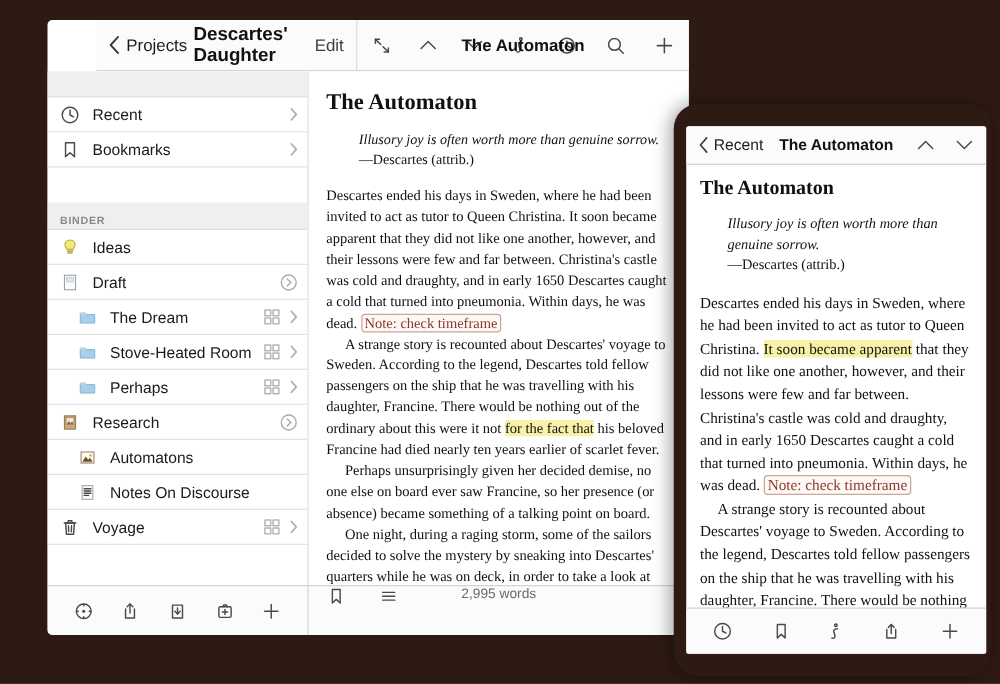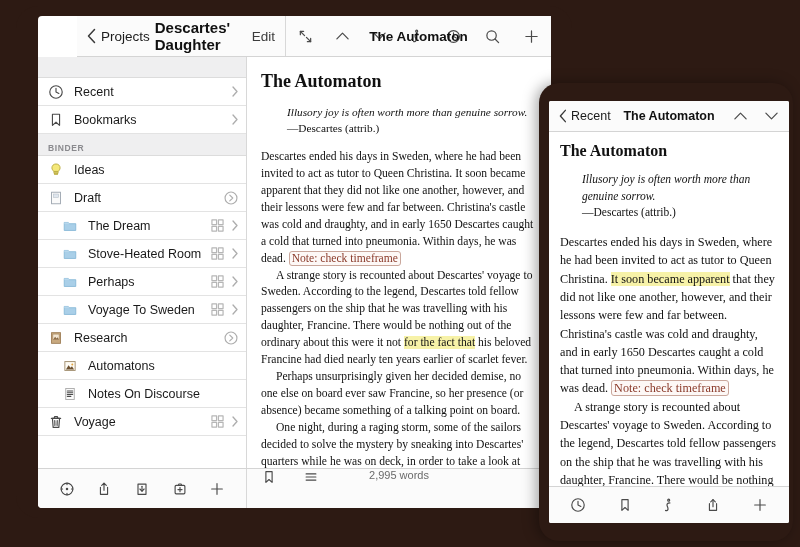--- a/index.html
+++ b/index.html
@@ -48,21 +48,21 @@
     border-bottom:1px solid #e3e3e3;box-sizing:border-box;background:#fff;}
   .sb-row.indent .sb-ico{margin-left:14px;}
   .sb-ico{width:19px;height:19px;flex:none;margin-right:9px;display:flex;
     align-items:center;justify-content:center;}
   .sb-label{font-size:12.5px;color:#1a1a1a;white-space:nowrap;overflow:hidden;}
   .sb-right{margin-left:auto;display:flex;align-items:center;gap:8px;}
   .chev-s{width:6px;height:11px;opacity:.45;}
   .chev-circ{width:14px;height:14px;opacity:.45;}
   .grid-badge{width:13px;height:13px;opacity:.4;}
   .sb-header{height:22px;display:flex;align-items:flex-end;padding:0 10px 2px;
-    background:#efeff0;border-bottom:1px solid #dcdcdc;box-sizing:border-box;}
+    background:#efeff0;border-bottom:1px solid #dcdcdc;box-sizing:border-box;margin-top:28px;}
   .sb-header span{font-size:8.5px;letter-spacing:.6px;color:#8a8a8e;font-weight:600;}
 
   
   .editor{flex:1;background:#fff;padding:14px 16px 0 14px;box-sizing:border-box;
     overflow:hidden;position:relative;}
   .ed-title{font-family:"Liberation Serif", serif;font-size:18px;font-weight:bold;
     color:#111;margin:0 0 12px 0;}
   .ed-epi{font-family:"Liberation Serif", serif;font-size:11.3px;color:#111;
     margin:0 0 13px 26px;line-height:1.42;}
   .ed-epi i{font-style:italic;}
@@ -323,116 +323,92 @@
               </svg>
             </span>
             <span class="chev-s">
               <svg viewBox="0 0 6 11" width="6" height="11">
                   <polyline class="ic-thin" points="1,1 5,5.5 1,10"></polyline>
                 </svg>
             </span>
           </span>
         </div>
 
+
+        <div class="sb-row">
+          <span class="sb-ico">
+            <svg viewBox="0 0 18 18" width="16" height="16">
+              <rect x="4" y="3" width="10" height="12" fill="#c8a97f" stroke="#9d7d55" stroke-width="1"></rect>
+              <rect x="5.5" y="4.6" width="7" height="6.2" fill="#f2e6d2" stroke="#9d7d55" stroke-width=".6"></rect>
+              <path d="M5.8 10.6 L8 7.6 L9.6 9.6 L11 8.2 L12.2 10.6 Z" fill="#8c6b46"></path>
+            </svg>
+          </span>
+          <span class="sb-label">Research</span>
+          <span class="sb-right">
+            <span class="chev-circ">
+              <svg viewBox="0 0 16 16" width="14" height="14">
+                <circle class="ic-thin" cx="8" cy="8" r="6.8"></circle>
+                <polyline class="ic-thin" points="6.6,4.8 10,8 6.6,11.2"></polyline>
+              </svg>
+            </span>
+          </span>
+        </div>
+
         <div class="sb-row indent">
           <span class="sb-ico">
             <svg viewBox="0 0 18 18" width="16" height="16">
-              <path d="M2.5 5 L7 5 L8.2 6.4 L15.5 6.4 L15.5 14 L2.5 14 Z" fill="#a9cfe8" stroke="#7fb4d4" stroke-width=".9"></path>
-              <path d="M2.5 5 L7 5 L8.2 6.4 L2.5 6.4 Z" fill="#bcdaee" stroke="none"></path>
-            </svg>
-          </span>
-          <span class="sb-label">Voyage To Sweden</span>
+              <rect x="3.2" y="4" width="11.6" height="10" fill="#f6f1e6" stroke="#a08d6e" stroke-width="1"></rect>
+              <rect x="4.4" y="5.2" width="9.2" height="7.6" fill="#fdfbf5"></rect>
+              <path d="M4.4 12.8 L7.4 8.2 L9.6 11 L11.2 9.2 L13.6 12.8 Z" fill="#6b4f2e"></path>
+              <circle cx="11.6" cy="7.2" r="1.1" fill="#e0a23c"></circle>
+            </svg>
+          </span>
+          <span class="sb-label">Automatons</span>
+        </div>
+
+        <div class="sb-row indent">
+          <span class="sb-ico">
+            <svg viewBox="0 0 18 18" width="16" height="16">
+              <rect x="4.2" y="2.8" width="9.6" height="12.4" fill="#fbfbfb" stroke="#a8a8a8" stroke-width="1"></rect>
+              <line class="ic-thin" x1="6" y1="5.6" x2="12" y2="5.6" stroke-width=".8"></line>
+              <line class="ic-thin" x1="6" y1="7.6" x2="12" y2="7.6" stroke-width=".8"></line>
+              <line class="ic-thin" x1="6" y1="9.6" x2="12" y2="9.6" stroke-width=".8"></line>
+              <line class="ic-thin" x1="6" y1="11.6" x2="10" y2="11.6" stroke-width=".8"></line>
+            </svg>
+          </span>
+          <span class="sb-label">Notes On Discourse</span>
+        </div>
+
+        <div class="sb-row">
+          <span class="sb-ico">
+            <svg viewBox="0 0 18 18" width="16" height="16">
+              <path class="ic-thin" d="M5 5 L13 5 L12.2 15 L5.8 15 Z" stroke="#9a9a9a"></path>
+              <line class="ic-thin" x1="3.8" y1="5" x2="14.2" y2="5" stroke="#9a9a9a"></line>
+              <path class="ic-thin" d="M7 5 L7.4 3 L10.6 3 L11 5" stroke="#9a9a9a"></path>
+              <line class="ic-thin" x1="7.6" y1="7.4" x2="7.8" y2="12.8" stroke="#b5b5b5" stroke-width=".8"></line>
+              <line class="ic-thin" x1="10.4" y1="7.4" x2="10.2" y2="12.8" stroke="#b5b5b5" stroke-width=".8"></line>
+            </svg>
+          </span>
+          <span class="sb-label">Voyage</span>
           <span class="sb-right">
             <span class="grid-badge">
               <svg viewBox="0 0 14 14" width="13" height="13">
                 <rect class="ic-thin" x="1" y="1" width="5" height="5"></rect>
                   <rect class="ic-thin" x="8" y="1" width="5" height="5"></rect>
                 <rect class="ic-thin" x="1" y="8" width="5" height="5"></rect>
                   <rect class="ic-thin" x="8" y="8" width="5" height="5"></rect>
               </svg>
             </span>
             <span class="chev-s">
               <svg viewBox="0 0 6 11" width="6" height="11">
                   <polyline class="ic-thin" points="1,1 5,5.5 1,10"></polyline>
                 </svg>
             </span>
           </span>
         </div>
-
-        <div class="sb-row">
-          <span class="sb-ico">
-            <svg viewBox="0 0 18 18" width="16" height="16">
-              <rect x="4" y="3" width="10" height="12" fill="#c8a97f" stroke="#9d7d55" stroke-width="1"></rect>
-              <rect x="5.5" y="4.6" width="7" height="6.2" fill="#f2e6d2" stroke="#9d7d55" stroke-width=".6"></rect>
-              <path d="M5.8 10.6 L8 7.6 L9.6 9.6 L11 8.2 L12.2 10.6 Z" fill="#8c6b46"></path>
-            </svg>
-          </span>
-          <span class="sb-label">Research</span>
-          <span class="sb-right">
-            <span class="chev-circ">
-              <svg viewBox="0 0 16 16" width="14" height="14">
-                <circle class="ic-thin" cx="8" cy="8" r="6.8"></circle>
-                <polyline class="ic-thin" points="6.6,4.8 10,8 6.6,11.2"></polyline>
-              </svg>
-            </span>
-          </span>
-        </div>
-
-        <div class="sb-row indent">
-          <span class="sb-ico">
-            <svg viewBox="0 0 18 18" width="16" height="16">
-              <rect x="3.2" y="4" width="11.6" height="10" fill="#f6f1e6" stroke="#a08d6e" stroke-width="1"></rect>
-              <rect x="4.4" y="5.2" width="9.2" height="7.6" fill="#fdfbf5"></rect>
-              <path d="M4.4 12.8 L7.4 8.2 L9.6 11 L11.2 9.2 L13.6 12.8 Z" fill="#6b4f2e"></path>
-              <circle cx="11.6" cy="7.2" r="1.1" fill="#e0a23c"></circle>
-            </svg>
-          </span>
-          <span class="sb-label">Automatons</span>
-        </div>
-
-        <div class="sb-row indent">
-          <span class="sb-ico">
-            <svg viewBox="0 0 18 18" width="16" height="16">
-              <rect x="4.2" y="2.8" width="9.6" height="12.4" fill="#fbfbfb" stroke="#a8a8a8" stroke-width="1"></rect>
-              <line class="ic-thin" x1="6" y1="5.6" x2="12" y2="5.6" stroke-width=".8"></line>
-              <line class="ic-thin" x1="6" y1="7.6" x2="12" y2="7.6" stroke-width=".8"></line>
-              <line class="ic-thin" x1="6" y1="9.6" x2="12" y2="9.6" stroke-width=".8"></line>
-              <line class="ic-thin" x1="6" y1="11.6" x2="10" y2="11.6" stroke-width=".8"></line>
-            </svg>
-          </span>
-          <span class="sb-label">Notes On Discourse</span>
-        </div>
-
-        <div class="sb-row">
-          <span class="sb-ico">
-            <svg viewBox="0 0 18 18" width="16" height="16">
-              <path class="ic-thin" d="M5 5 L13 5 L12.2 15 L5.8 15 Z" stroke="#9a9a9a"></path>
-              <line class="ic-thin" x1="3.8" y1="5" x2="14.2" y2="5" stroke="#9a9a9a"></line>
-              <path class="ic-thin" d="M7 5 L7.4 3 L10.6 3 L11 5" stroke="#9a9a9a"></path>
-              <line class="ic-thin" x1="7.6" y1="7.4" x2="7.8" y2="12.8" stroke="#b5b5b5" stroke-width=".8"></line>
-              <line class="ic-thin" x1="10.4" y1="7.4" x2="10.2" y2="12.8" stroke="#b5b5b5" stroke-width=".8"></line>
-            </svg>
-          </span>
-          <span class="sb-label">Voyage</span>
-          <span class="sb-right">
-            <span class="grid-badge">
-              <svg viewBox="0 0 14 14" width="13" height="13">
-                <rect class="ic-thin" x="1" y="1" width="5" height="5"></rect>
-                  <rect class="ic-thin" x="8" y="1" width="5" height="5"></rect>
-                <rect class="ic-thin" x="1" y="8" width="5" height="5"></rect>
-                  <rect class="ic-thin" x="8" y="8" width="5" height="5"></rect>
-              </svg>
-            </span>
-            <span class="chev-s">
-              <svg viewBox="0 0 6 11" width="6" height="11">
-                  <polyline class="ic-thin" points="1,1 5,5.5 1,10"></polyline>
-                </svg>
-            </span>
-          </span>
-        </div>
       </div>
 
       <div class="editor">
         <h1 class="ed-title">The Automaton</h1>
         <div class="ed-epi">
           <i>Illusory joy is often worth more than genuine sorrow.</i><br>
           <span>—Descartes (attrib.)</span>
         </div>
         <p class="ed-p first"><span>Descartes ended his days in Sweden, where he had been invited to act as tutor to Queen Christina. It soon became apparent that they did not like one another, however, and their lessons were few and far between. Christina's castle was cold and draughty, and in early 1650 Descartes caught a cold that turned into pneumonia. Within days, he was dead. </span><span class="annot">Note: check timeframe</span></p>
         <p class="ed-p"><span>A strange story is recounted about Descartes' voyage to Sweden. According to the legend, Descartes told fellow passengers on the ship that he was travelling with his daughter, Francine. There would be nothing out of the ordinary about this were it not </span><span class="hl">for the fact that</span><span> his beloved Francine had died nearly ten years earlier of scarlet fever.</span></p>

